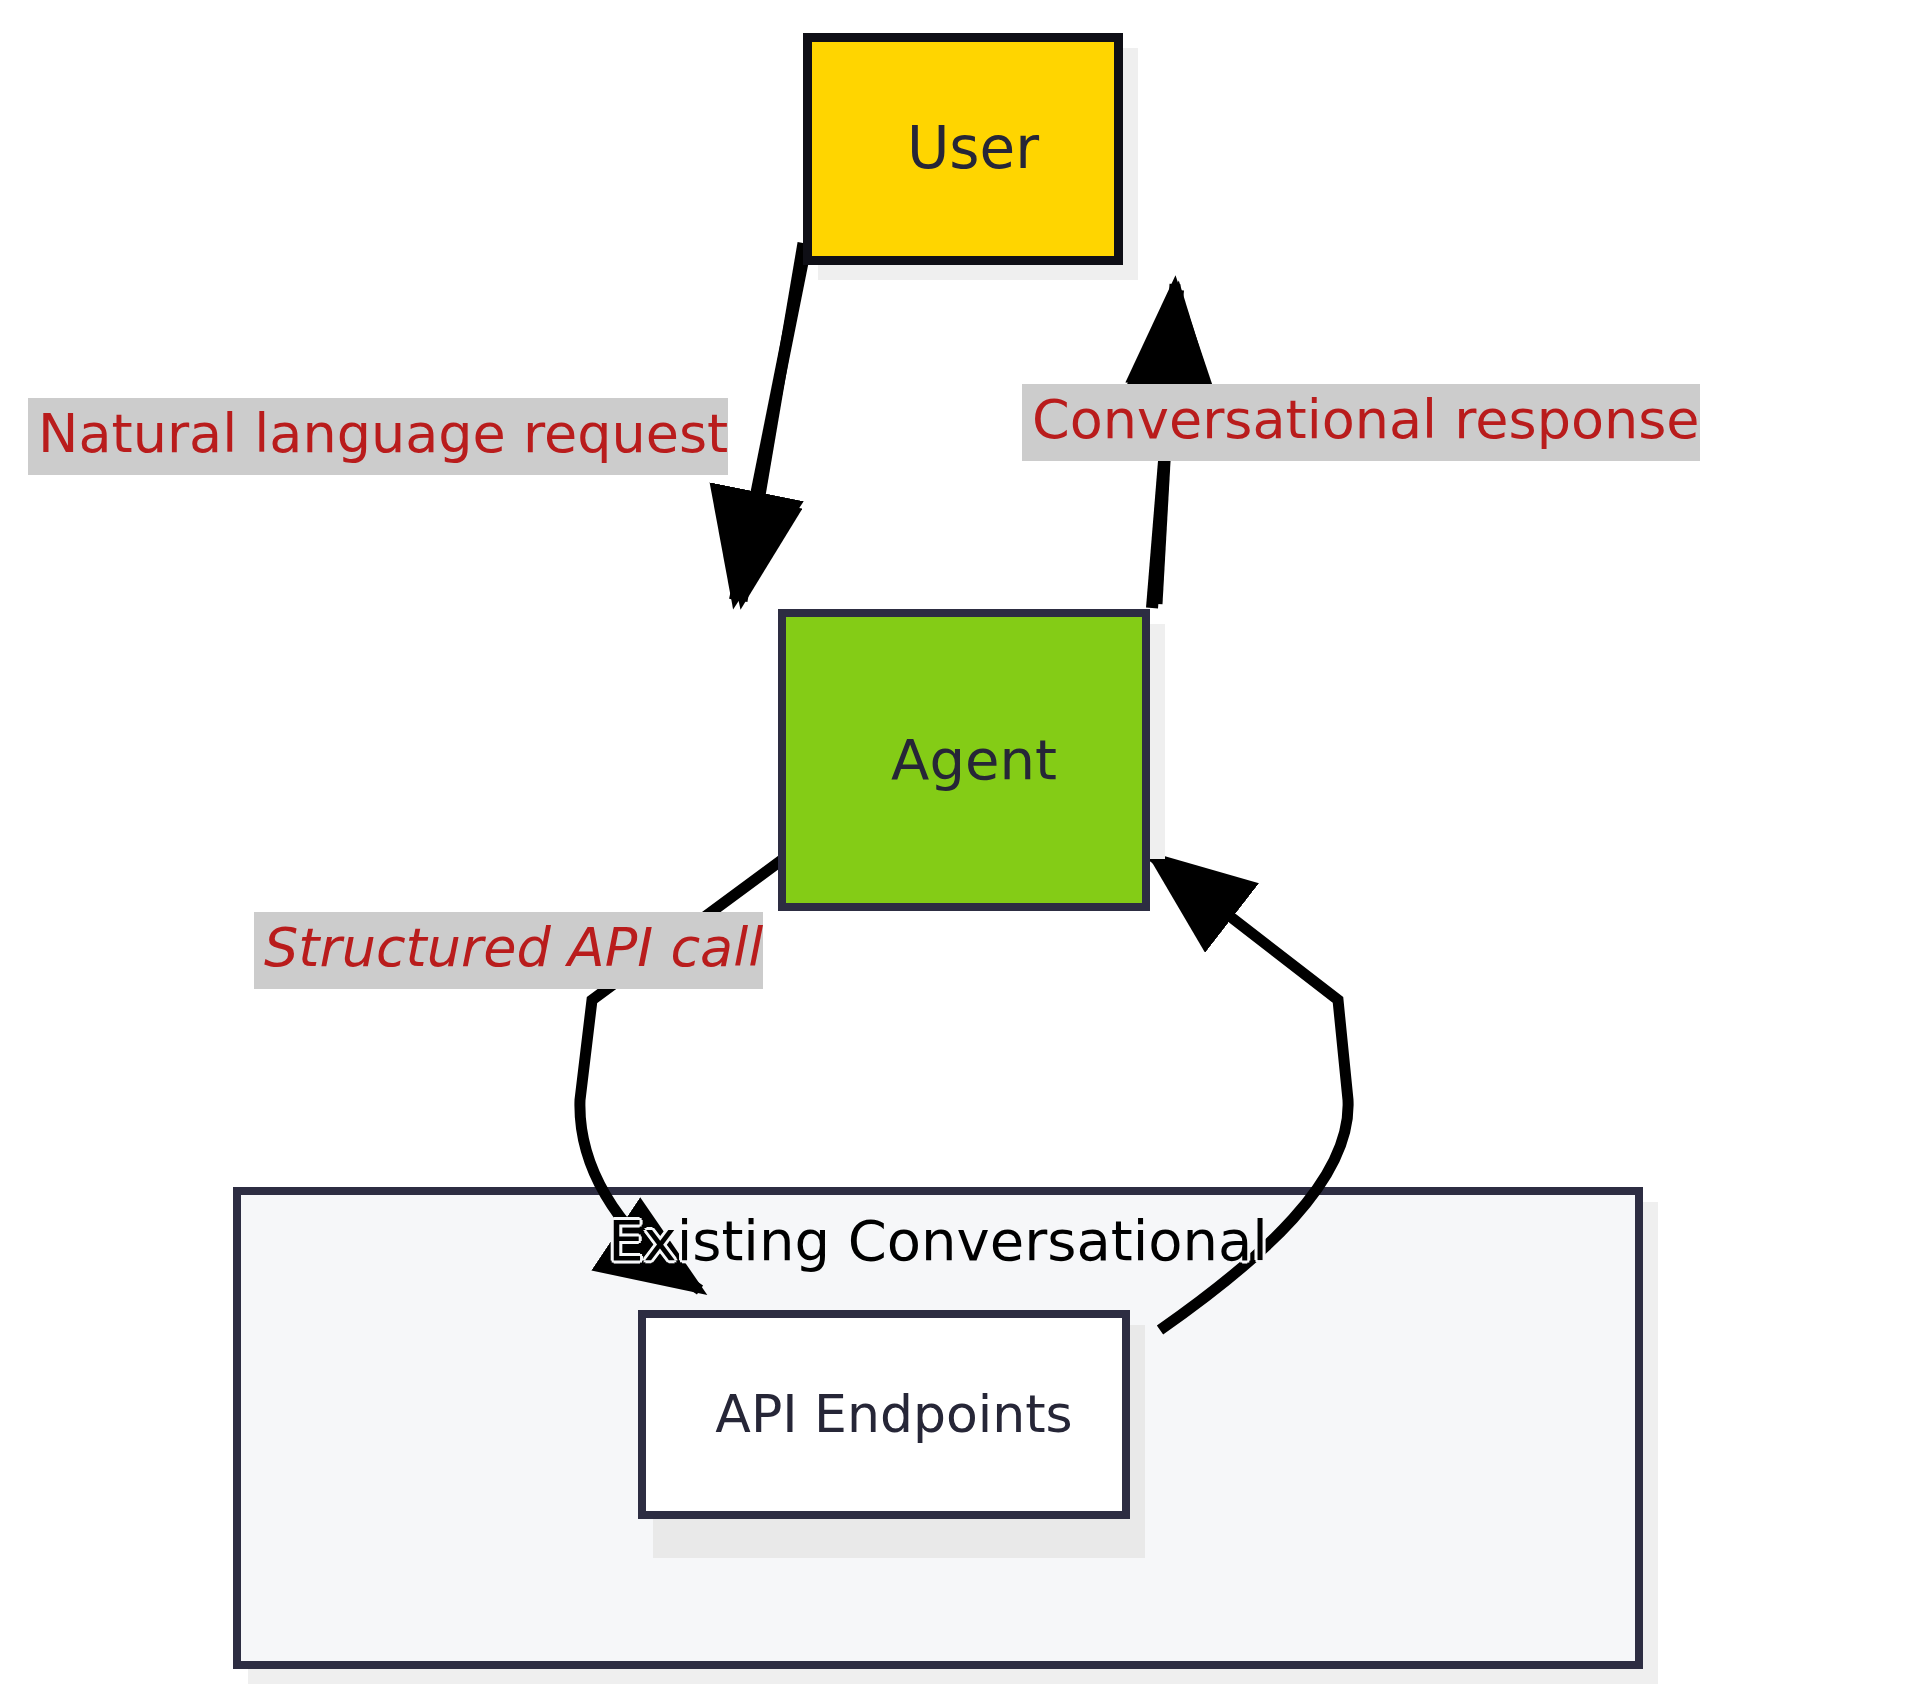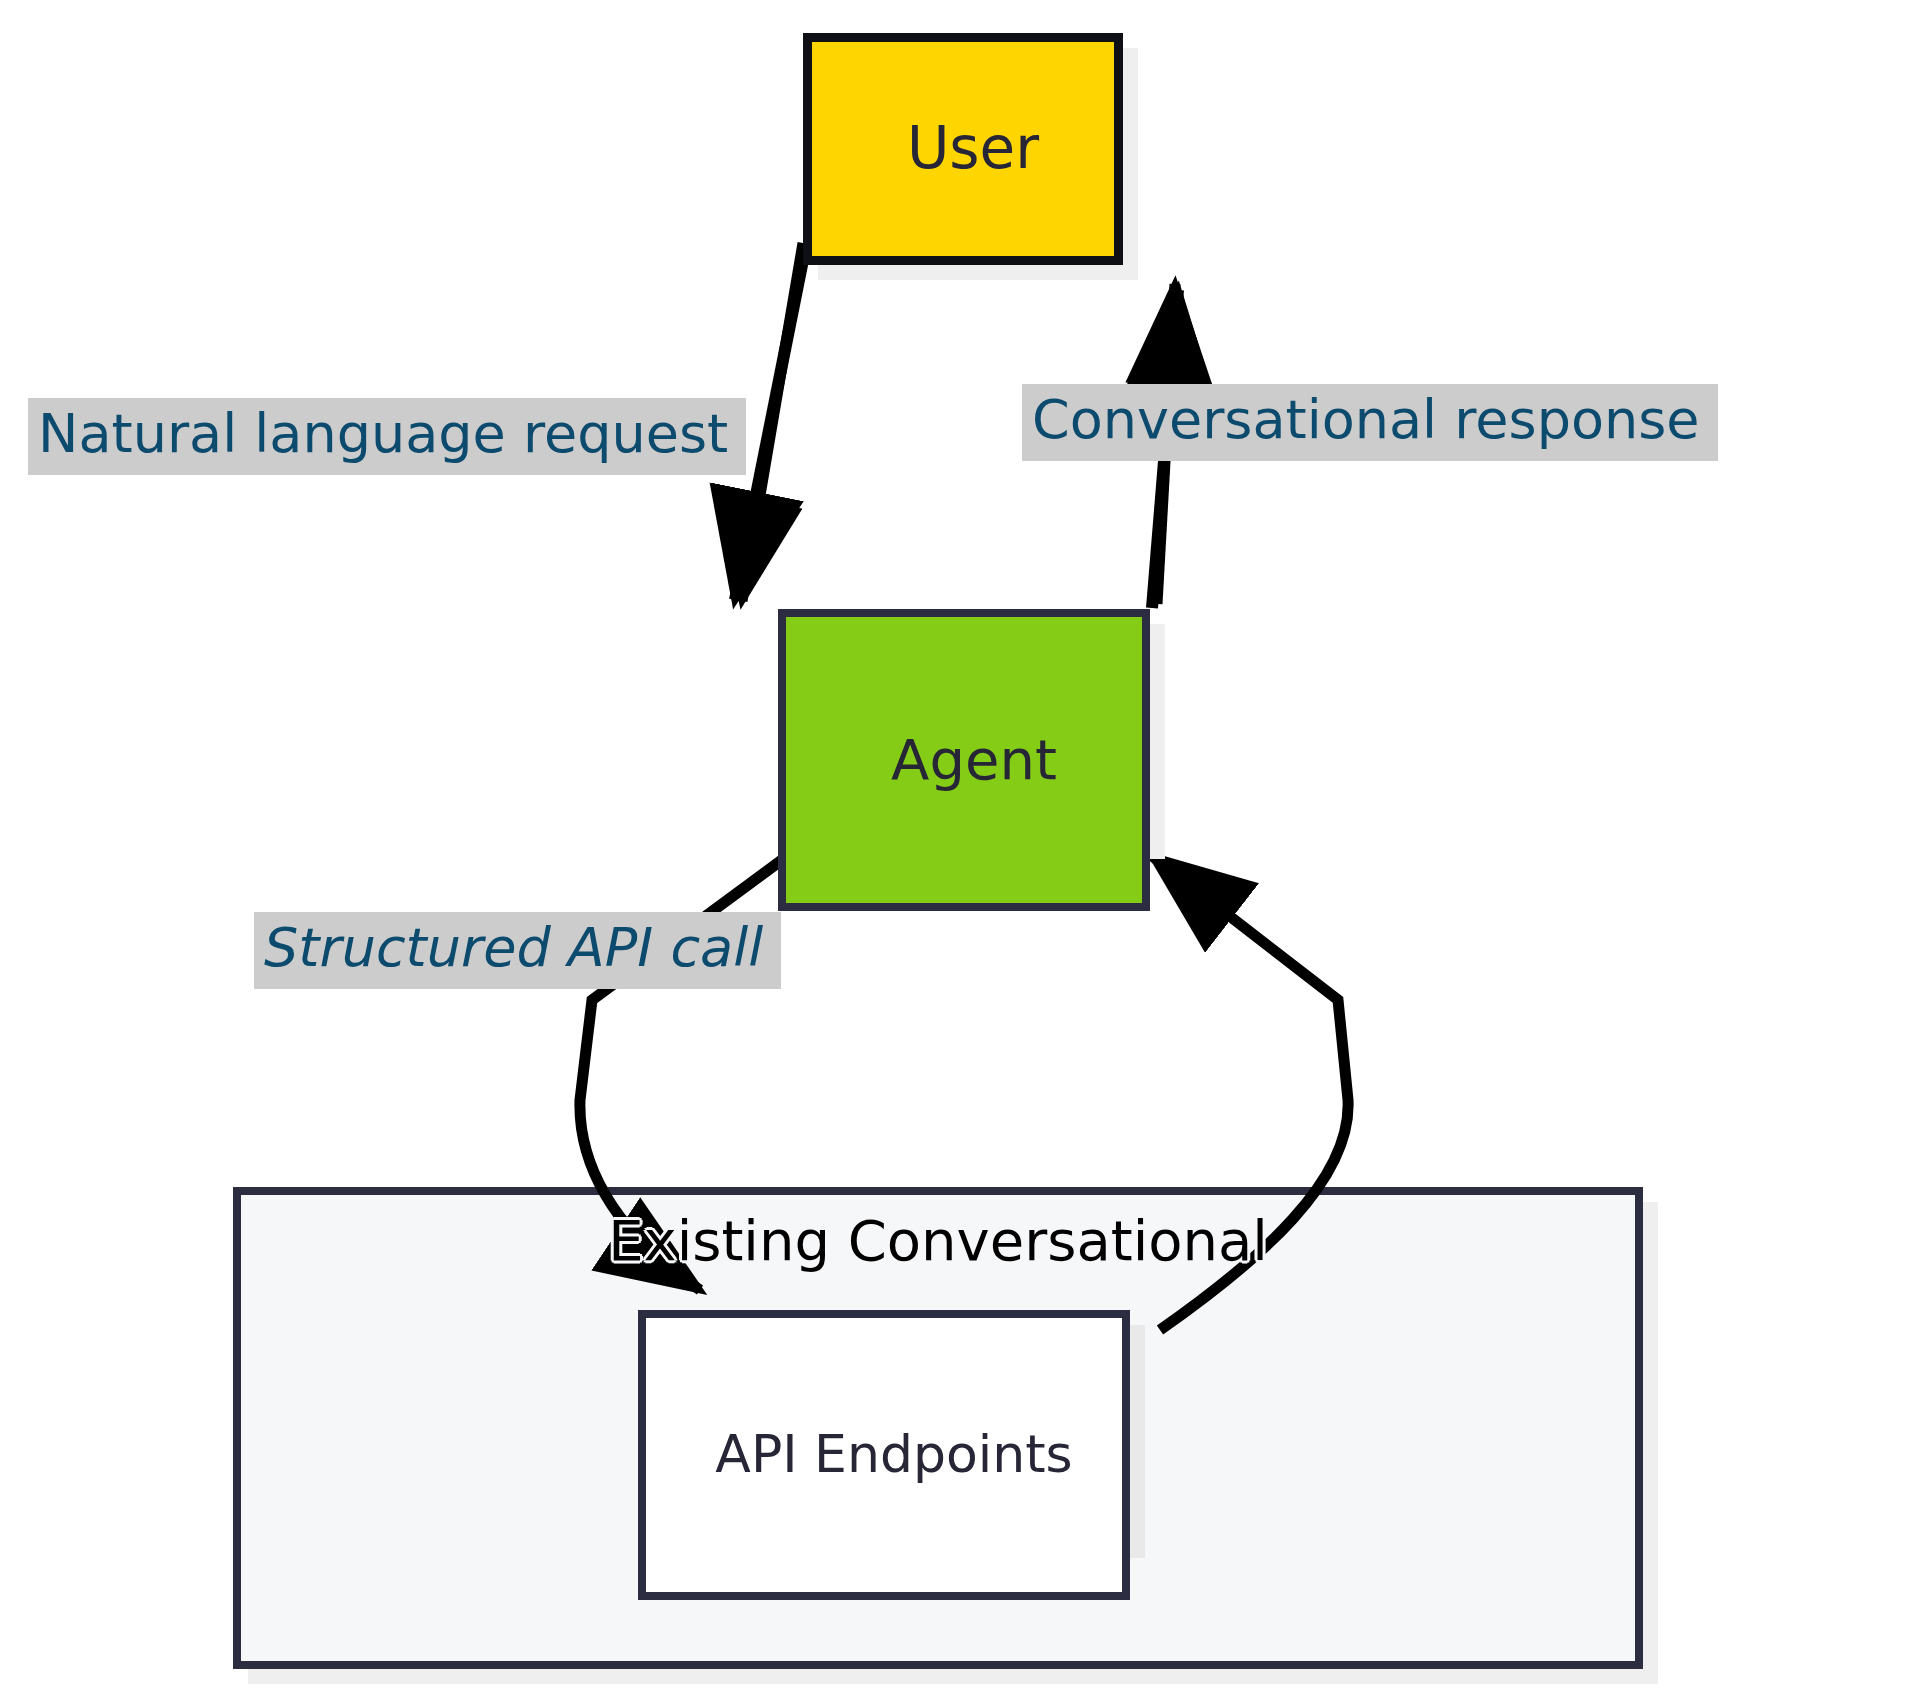--- a/index.html
+++ b/index.html
@@ -115,43 +115,43 @@
     text-shadow:
       2px 0 0 #f6f7f9, -2px 0 0 #f6f7f9, 0 2px 0 #f6f7f9, 0 -2px 0 #f6f7f9,
       2px 2px 0 #f6f7f9, -2px -2px 0 #f6f7f9, 2px -2px 0 #f6f7f9, -2px 2px 0 #f6f7f9,
       3px 0 0 #f6f7f9, -3px 0 0 #f6f7f9, 0 3px 0 #f6f7f9, 0 -3px 0 #f6f7f9;
   }
   
   #node-api {
     left: 638px;
     top: 1310px;
     width: 492px;
-    height: 290px;
+    height: 209px;
     background: #ffffff;
     border: 8px solid #2d2d42;
     z-index: 7;
   }
   #node-api .node-label { font-size: 52px; color: #262637; }
   #node-api-shadow {
     position: absolute;
     left: 653px;
     top: 1325px;
     width: 492px;
     height: 233px;
     background: #e9e9e9;
     z-index: 6;
   }
   
   .edge-label {
     position: absolute;
     background: #cccccc;
-    color: #0c4a6e;
+    color: #b91c1c;
     font-size: 54px;
     line-height: 1.05;
-    padding: 8px 18px 12px 10px;
+    padding: 8px 0 12px 10px;
     box-sizing: border-box;
     white-space: nowrap;
     z-index: 8;
   }
   #edge-label-nl-request  { left: 28px;   top: 398px;  }
   #edge-label-conv-resp   { left: 1022px; top: 384px;  }
   #edge-label-api-call    { left: 254px;  top: 912px; font-style: italic;  }
   #edge-label-raw-data    { left: 1022px; top: 970px;  }
 </style>
 </head>

